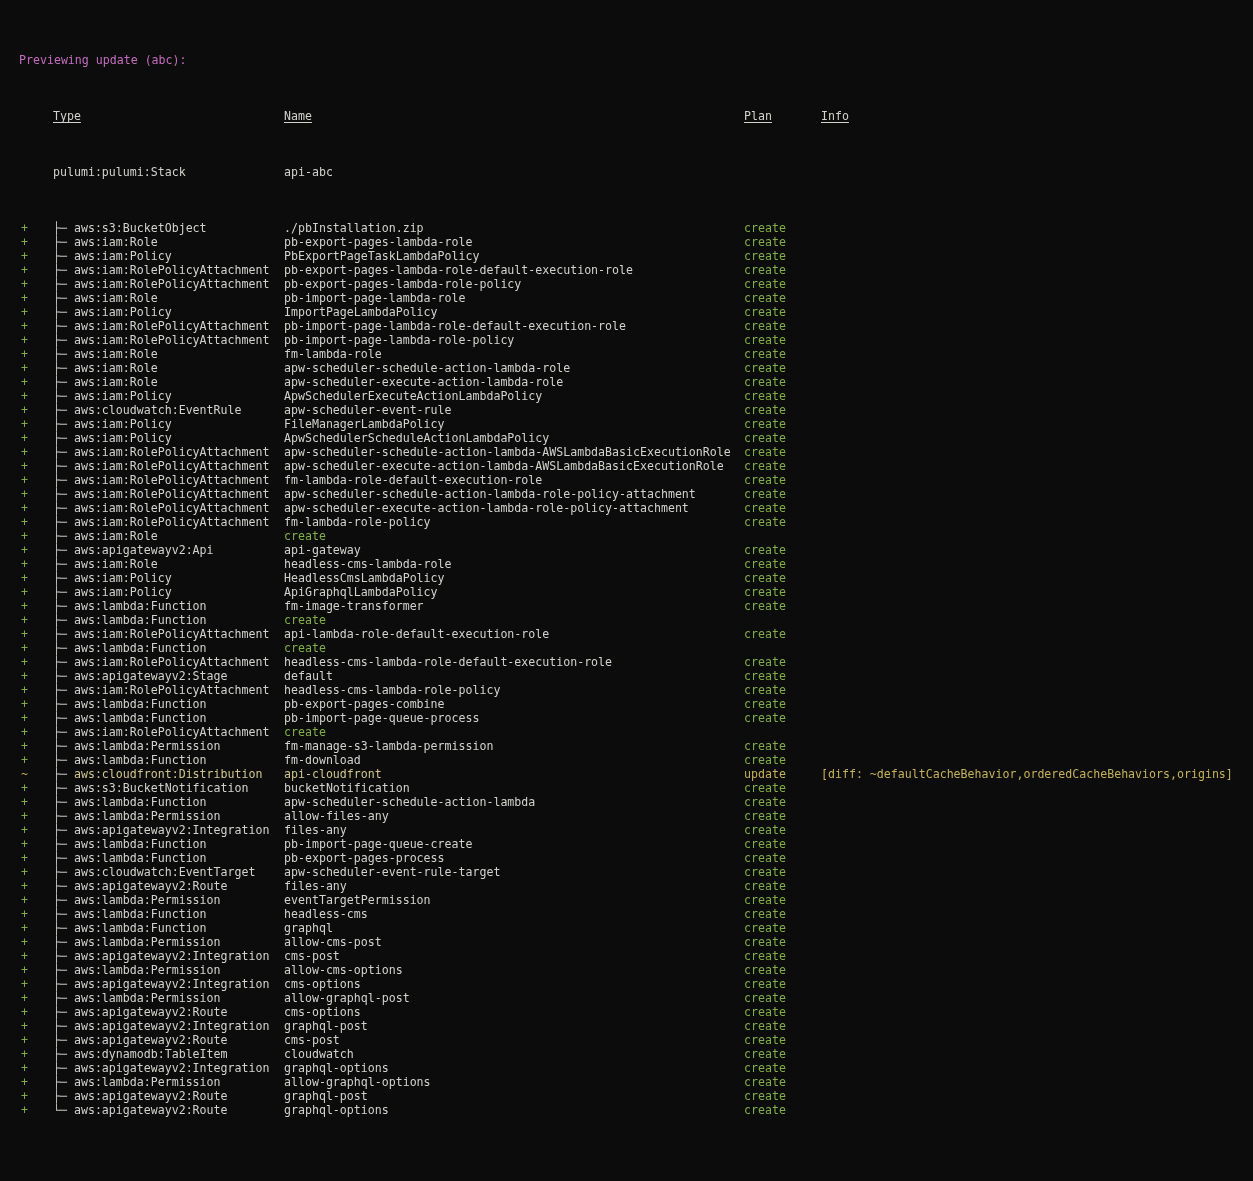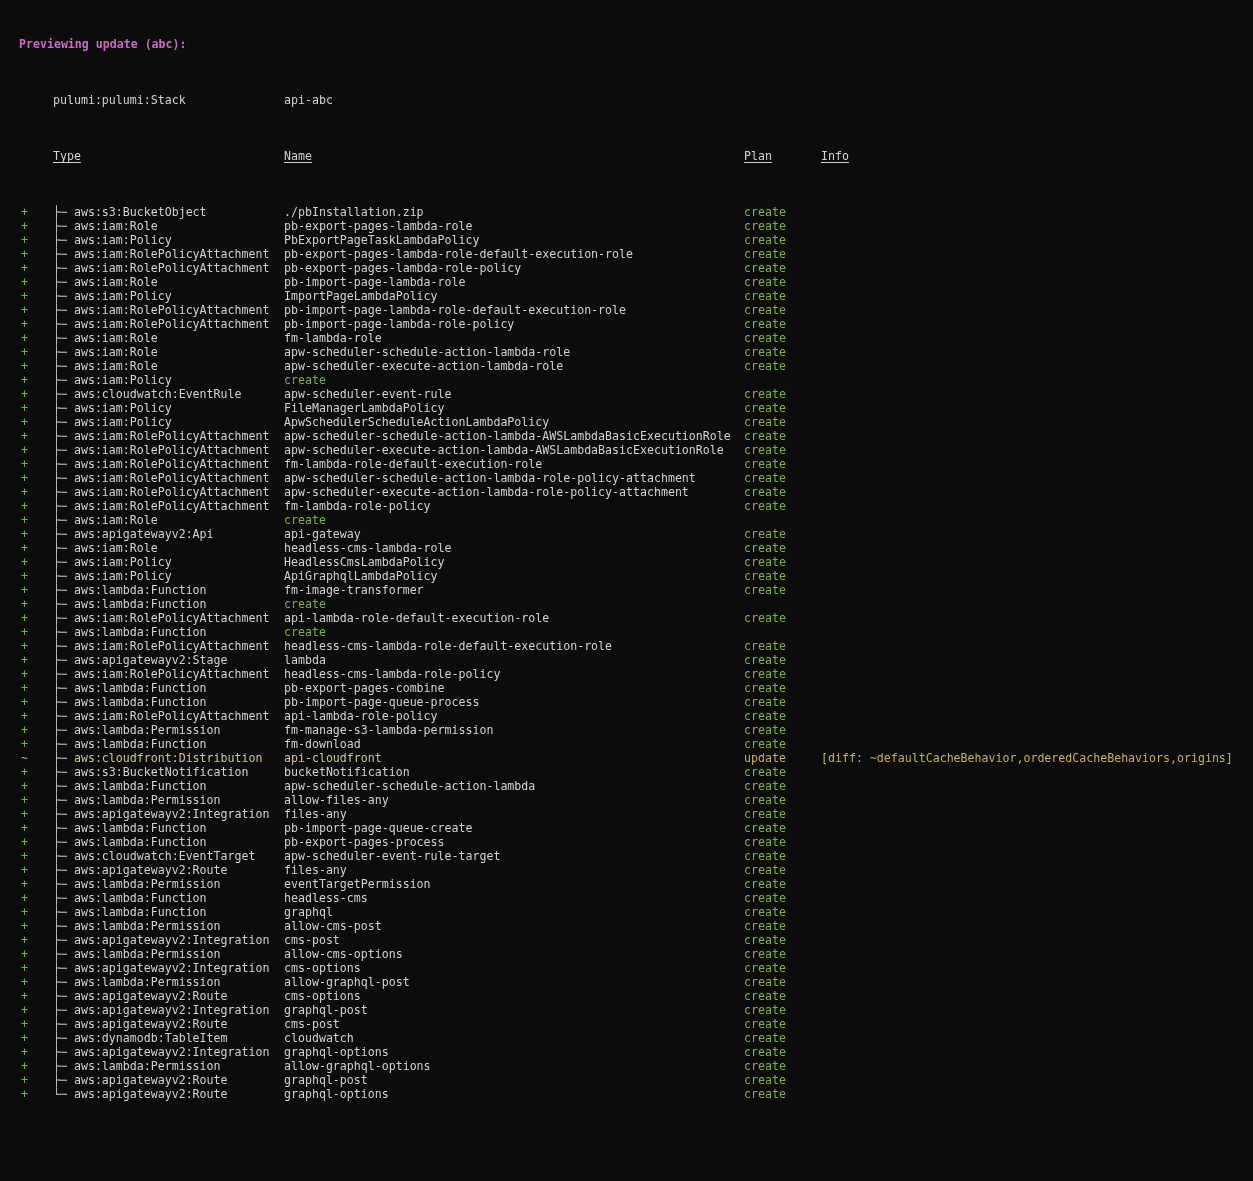--- a/index.html
+++ b/index.html
@@ -12,48 +12,48 @@
     white-space:pre;
   }
   .line{height:14px;white-space:pre;}
   .row{display:flex;height:14px;align-items:baseline;}
   .c-marker{display:inline-block;width:34px;flex:0 0 34px;white-space:pre;padding-left:2px;box-sizing:border-box;}
   .c-type{display:inline-block;width:231px;flex:0 0 231px;white-space:pre;overflow:visible;}
   .c-name{display:inline-block;width:460px;flex:0 0 460px;white-space:pre;overflow:visible;}
   .c-plan{display:inline-block;width:77px;flex:0 0 77px;white-space:pre;}
   .c-info{display:inline-block;white-space:pre;flex:1 1 auto;}
   .hdr u{text-decoration:underline;text-underline-offset:2px;}
-  .magenta{font-weight:bold;}
+  .magenta{font-weight:normal;margin-top:16px;}
   .res.create .c-marker,.res.create .c-plan{color:var(--green);}
   .res.update .c-marker,.res.update .c-plan,.res.update .c-info{color:var(--yellow);}
   .res.update .c-type,.res.update .c-name{color:var(--paleyellow);}
   .tree{color:#c8c8c2;}
 </style>
 </head>
 <body style="background: rgb(12, 12, 12);">
 
 <div class="terminal" id="term" style="color: rgb(211, 211, 205);">
   <div class="line magenta" style="color: rgb(197, 110, 192);">Previewing update (abc):</div>
 
+  <div class="row hdr">
+    <span class="c-marker"></span>
+    <span class="c-type"><u>Type</u></span>
+    <span class="c-name"><u>Name</u></span>
+    <span class="c-plan"><u>Plan</u></span>
+    <span class="c-info"><u>Info</u></span>
+  </div>
+
   <div class="row">
     <span class="c-marker"></span>
     <span class="c-type">pulumi:pulumi:Stack</span>
     <span class="c-name">api-abc</span>
     <span class="c-plan"></span>
     <span class="c-info"></span>
   </div>
 
-  <div class="row hdr">
-    <span class="c-marker"></span>
-    <span class="c-type"><u>Type</u></span>
-    <span class="c-name"><u>Name</u></span>
-    <span class="c-plan"><u>Plan</u></span>
-    <span class="c-info"><u>Info</u></span>
-  </div>
-
   <div class="row res create">
       <span class="c-marker">+</span>
       <span class="c-type"><span class="tree">├─ </span><span>aws:s3:BucketObject</span></span>
       <span class="c-name">./pbInstallation.zip</span>
       <span class="c-plan">create</span>
       <span class="c-info"></span>
     </div><div class="row res create">
       <span class="c-marker">+</span>
       <span class="c-type"><span class="tree">├─ </span><span>aws:iam:Role</span></span>
       <span class="c-name">pb-export-pages-lambda-role</span>
@@ -115,20 +115,21 @@
       <span class="c-info"></span>
     </div><div class="row res create">
       <span class="c-marker">+</span>
       <span class="c-type"><span class="tree">├─ </span><span>aws:iam:Role</span></span>
       <span class="c-name">apw-scheduler-execute-action-lambda-role</span>
       <span class="c-plan">create</span>
       <span class="c-info"></span>
     </div><div class="row res create">
       <span class="c-marker">+</span>
       <span class="c-type"><span class="tree">├─ </span><span>aws:iam:Policy</span></span>
+      <span class="c-name">ApwSchedulerExecuteActionLambdaPolicy</span>
       <span class="c-plan">create</span>
       <span class="c-info"></span>
     </div><div class="row res create">
       <span class="c-marker">+</span>
       <span class="c-type"><span class="tree">├─ </span><span>aws:cloudwatch:EventRule</span></span>
       <span class="c-name">apw-scheduler-event-rule</span>
       <span class="c-plan">create</span>
       <span class="c-info"></span>
     </div><div class="row res create">
       <span class="c-marker">+</span>
@@ -231,21 +232,21 @@
       <span class="c-info"></span>
     </div><div class="row res create">
       <span class="c-marker">+</span>
       <span class="c-type"><span class="tree">├─ </span><span>aws:iam:RolePolicyAttachment</span></span>
       <span class="c-name">headless-cms-lambda-role-default-execution-role</span>
       <span class="c-plan">create</span>
       <span class="c-info"></span>
     </div><div class="row res create">
       <span class="c-marker">+</span>
       <span class="c-type"><span class="tree">├─ </span><span>aws:apigatewayv2:Stage</span></span>
-      <span class="c-name">lambda</span>
+      <span class="c-name">default</span>
       <span class="c-plan">create</span>
       <span class="c-info"></span>
     </div><div class="row res create">
       <span class="c-marker">+</span>
       <span class="c-type"><span class="tree">├─ </span><span>aws:iam:RolePolicyAttachment</span></span>
       <span class="c-name">headless-cms-lambda-role-policy</span>
       <span class="c-plan">create</span>
       <span class="c-info"></span>
     </div><div class="row res create">
       <span class="c-marker">+</span>
@@ -255,21 +256,20 @@
       <span class="c-info"></span>
     </div><div class="row res create">
       <span class="c-marker">+</span>
       <span class="c-type"><span class="tree">├─ </span><span>aws:lambda:Function</span></span>
       <span class="c-name">pb-import-page-queue-process</span>
       <span class="c-plan">create</span>
       <span class="c-info"></span>
     </div><div class="row res create">
       <span class="c-marker">+</span>
       <span class="c-type"><span class="tree">├─ </span><span>aws:iam:RolePolicyAttachment</span></span>
-      <span class="c-name">api-lambda-role-policy</span>
       <span class="c-plan">create</span>
       <span class="c-info"></span>
     </div><div class="row res create">
       <span class="c-marker">+</span>
       <span class="c-type"><span class="tree">├─ </span><span>aws:lambda:Permission</span></span>
       <span class="c-name">fm-manage-s3-lambda-permission</span>
       <span class="c-plan">create</span>
       <span class="c-info"></span>
     </div><div class="row res create">
       <span class="c-marker">+</span>

